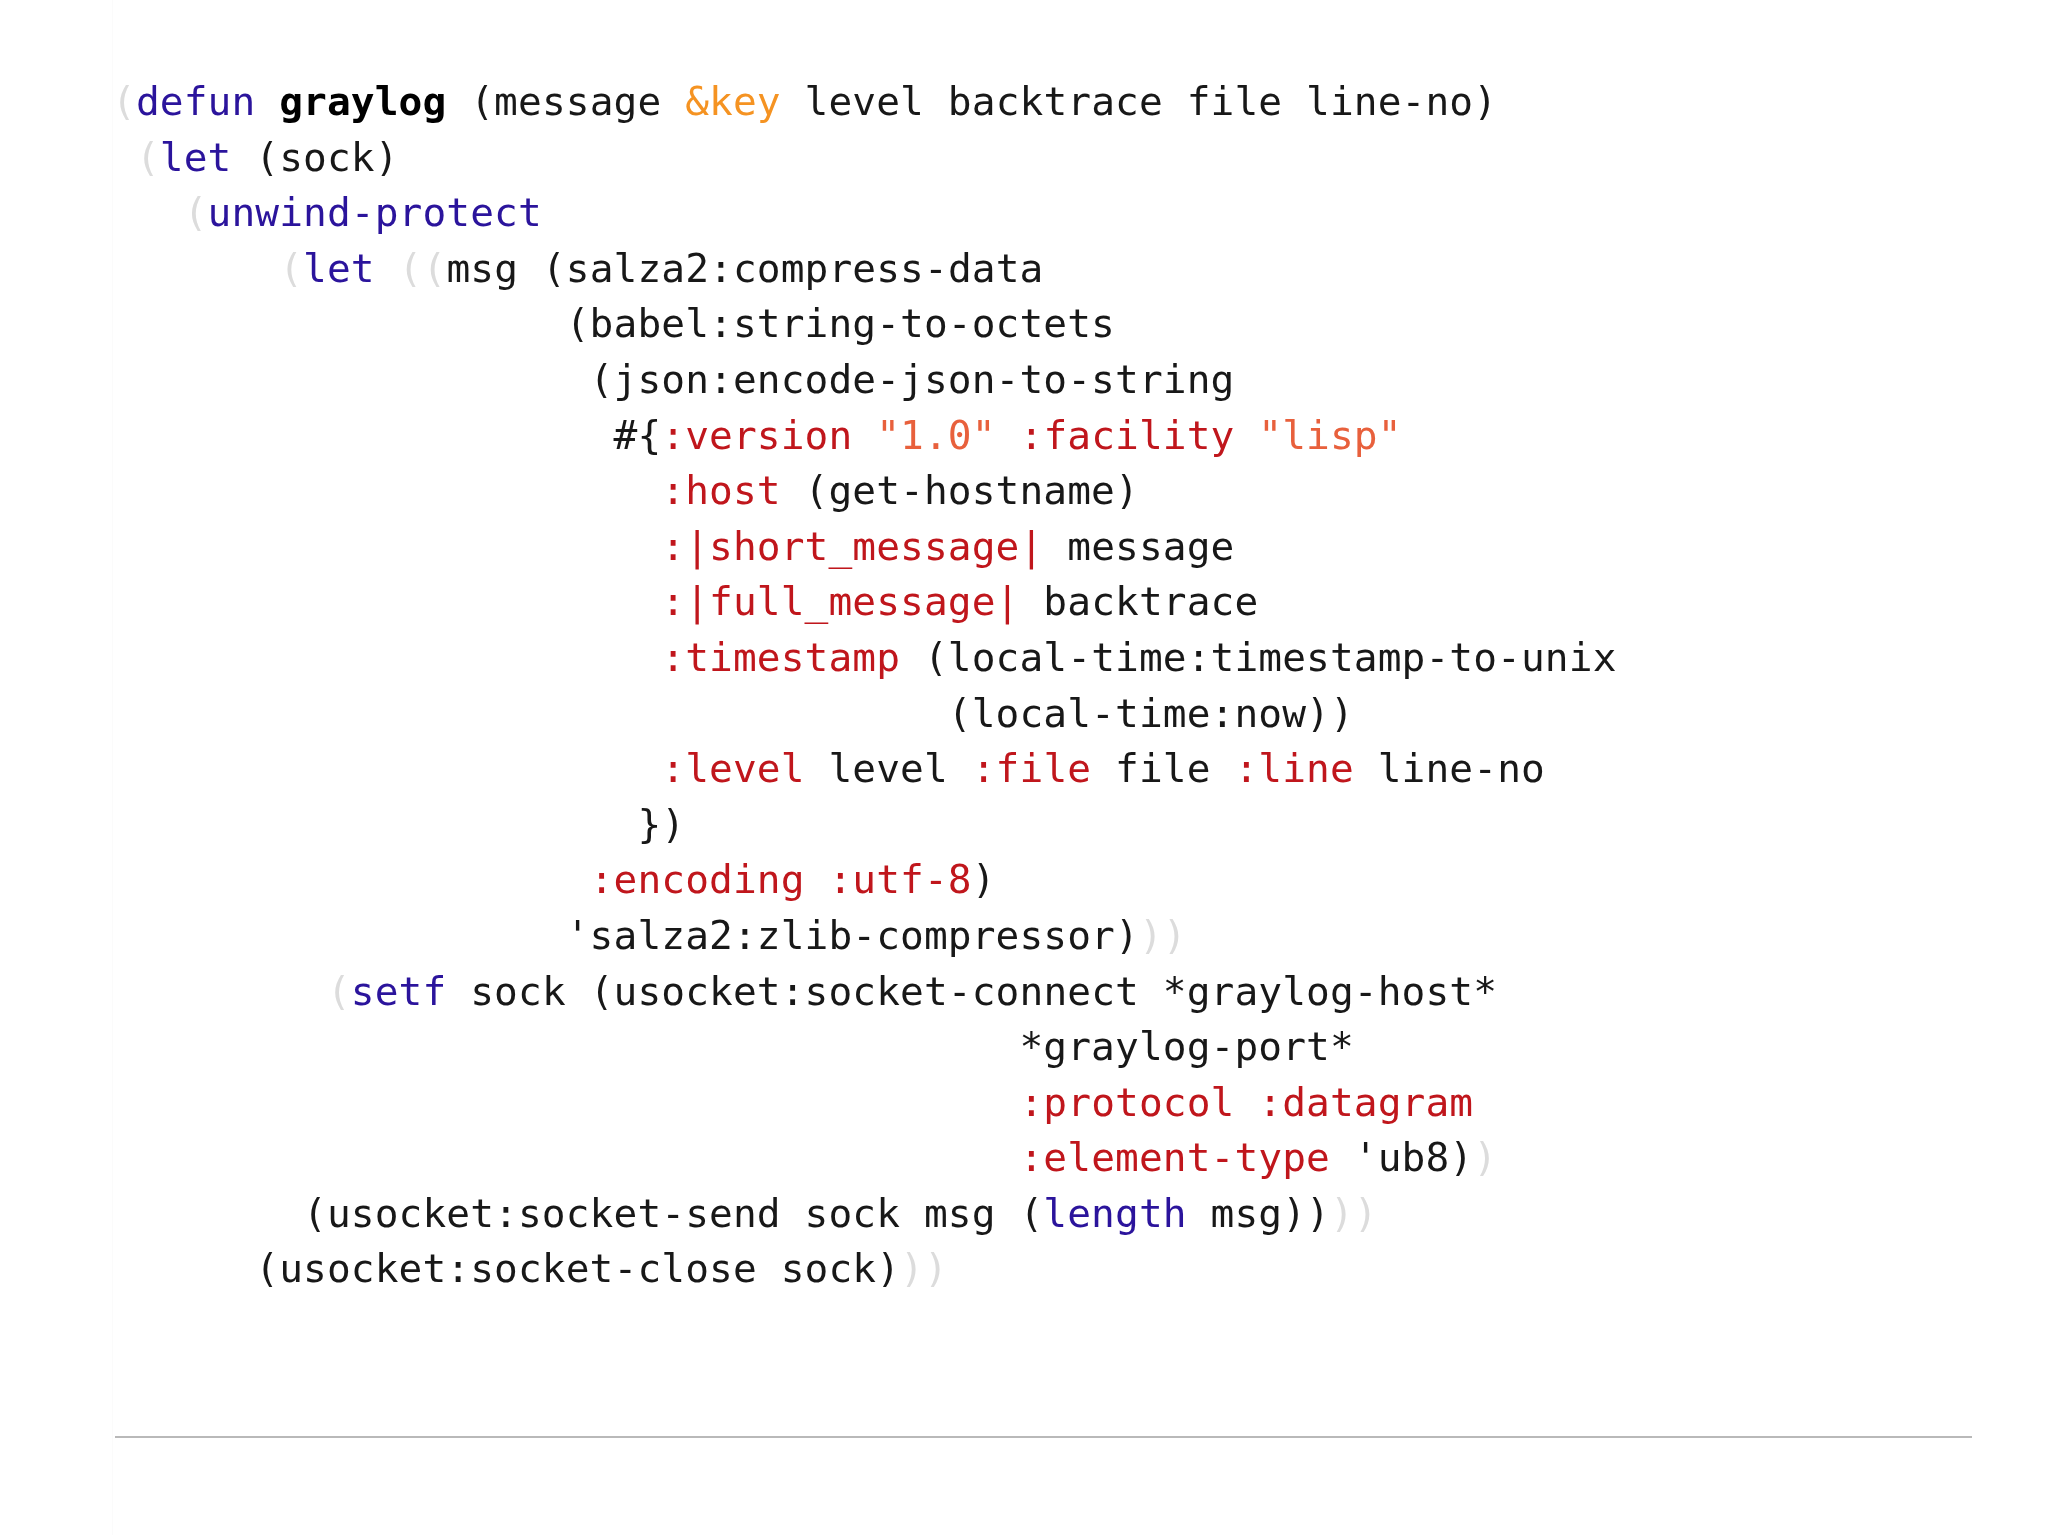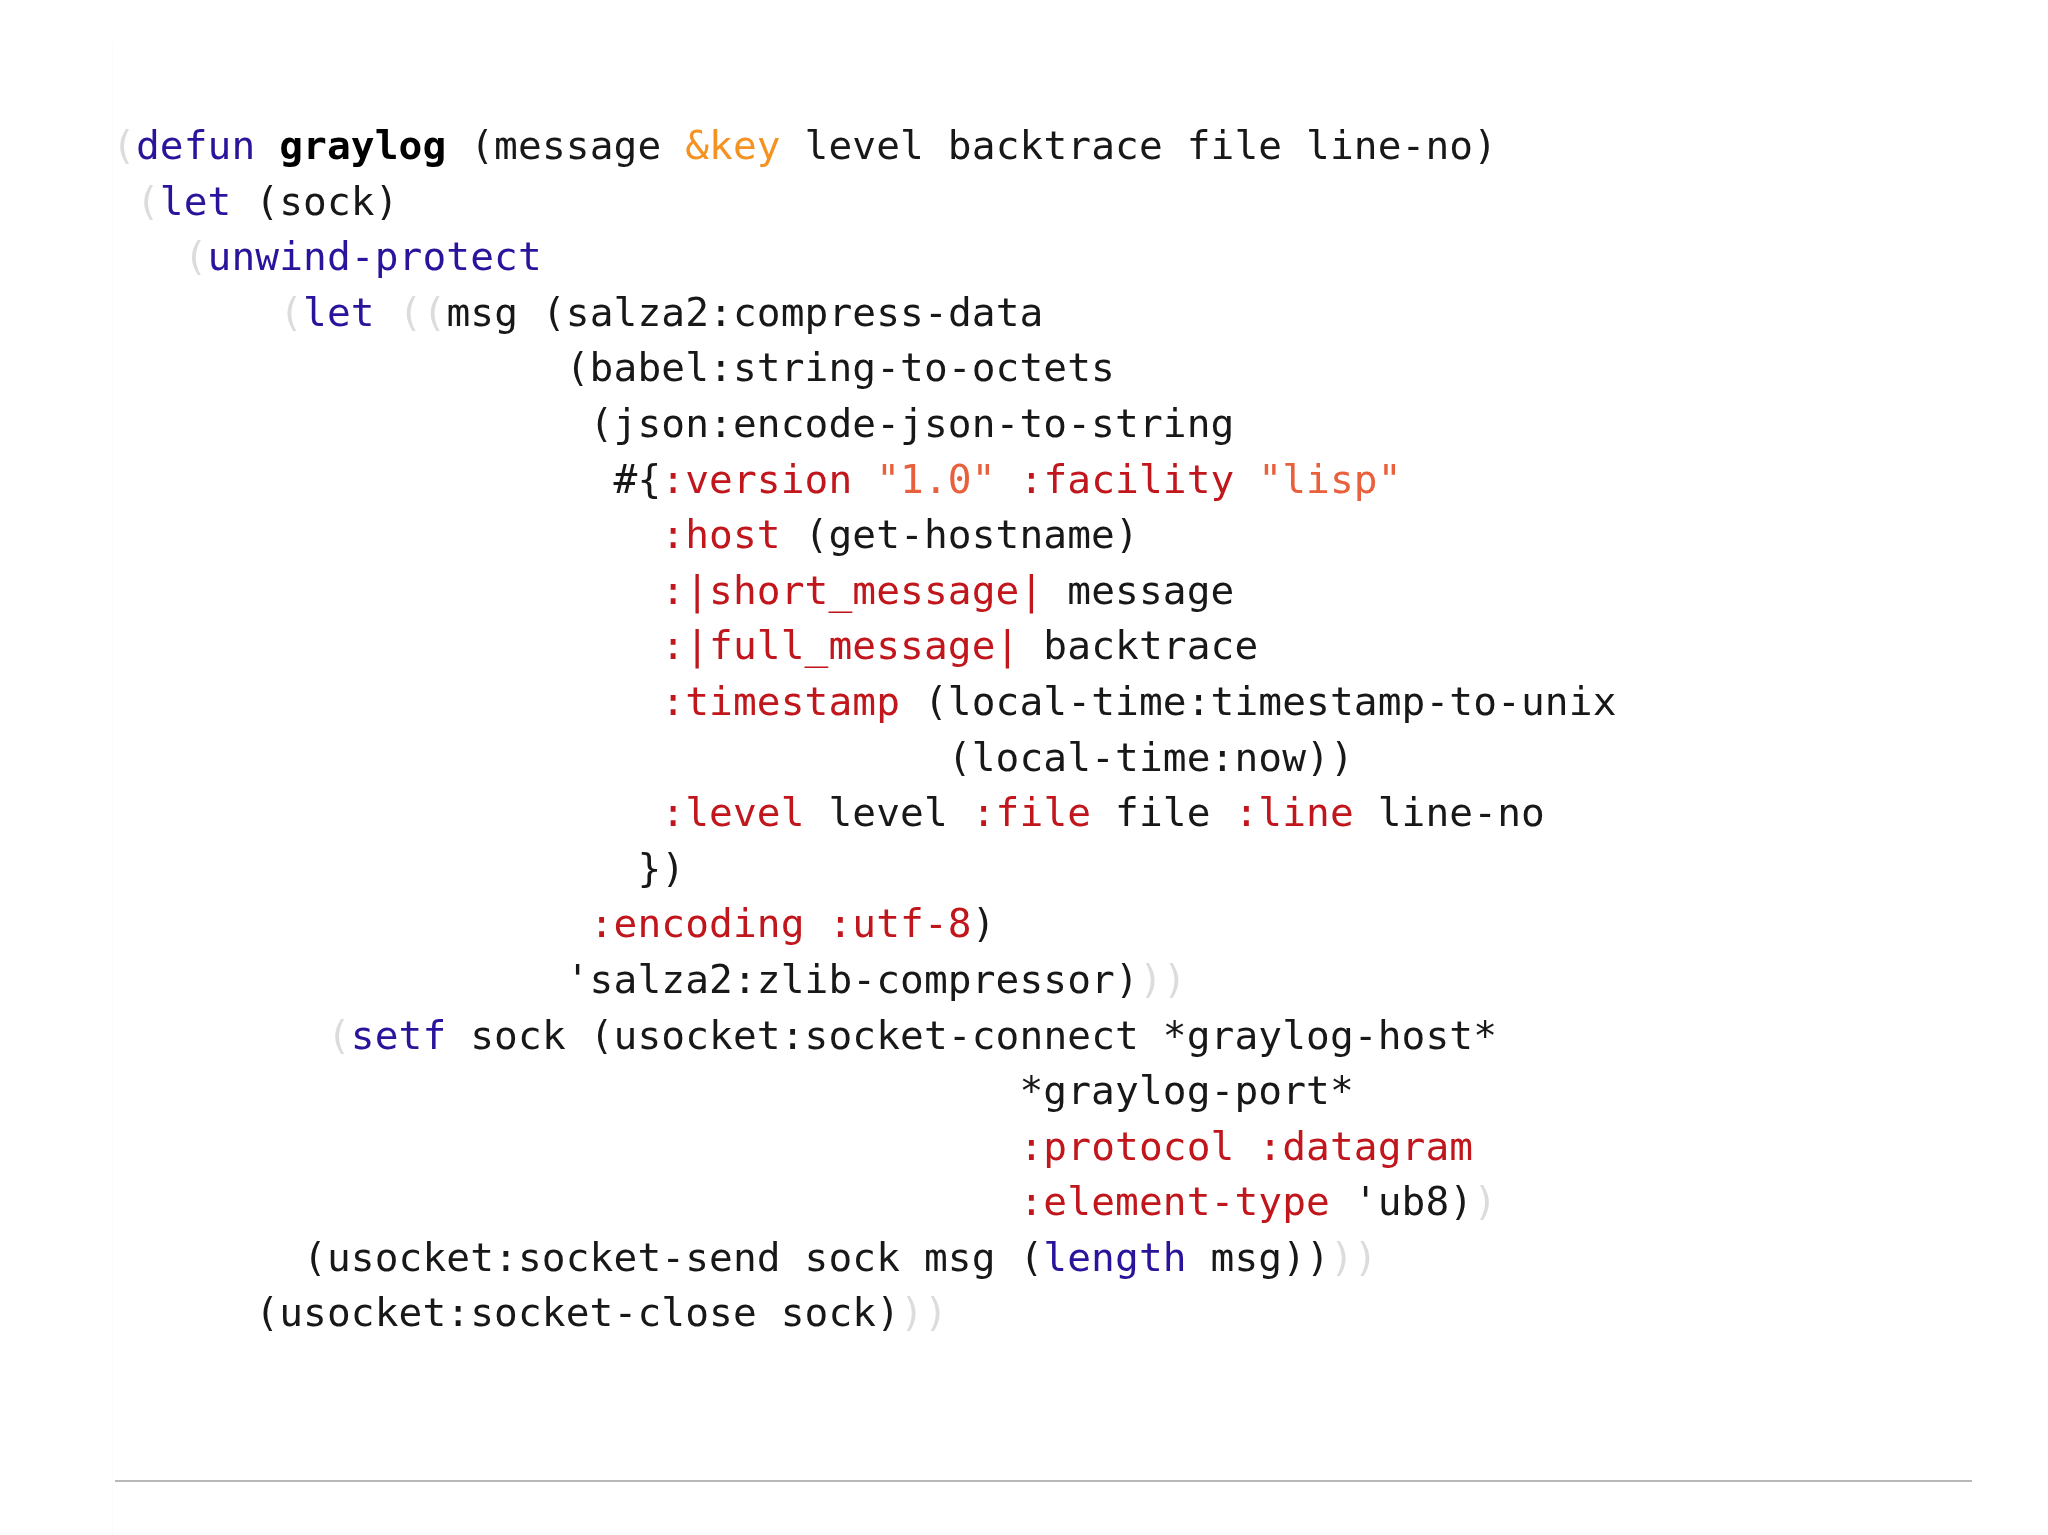--- a/index.html
+++ b/index.html
@@ -15,21 +15,20 @@
     font-family: "DejaVu Sans Mono", "Liberation Mono", monospace;
   }
 
   
   #page {
     position: relative;
     width: 2048px;
     height: 1374px;
     background: #ffffff;
     box-sizing: border-box;
-    margin-top: 44px;
   }
 
   
   #gutter-edge {
     position: absolute;
     left: 112px;
     top: 0;
     width: 1px;
     height: 1535px;
     background: #fbfbfb;

